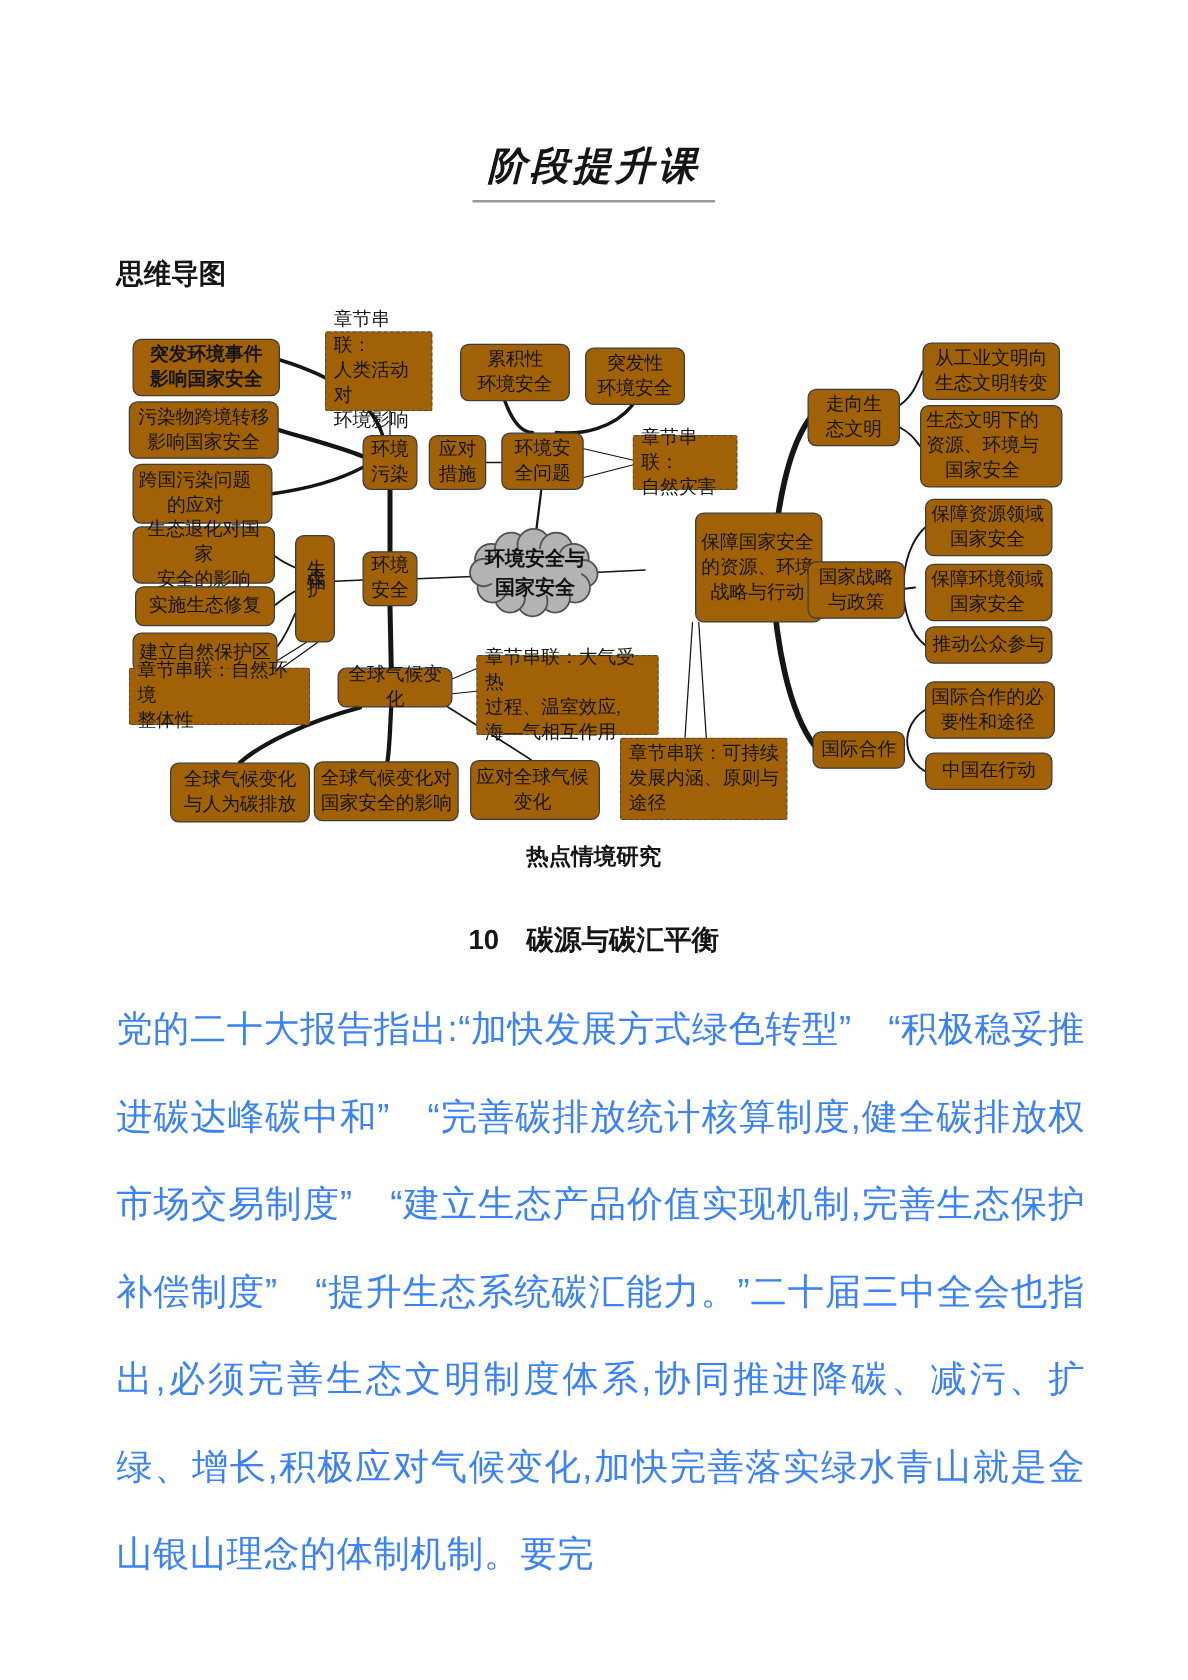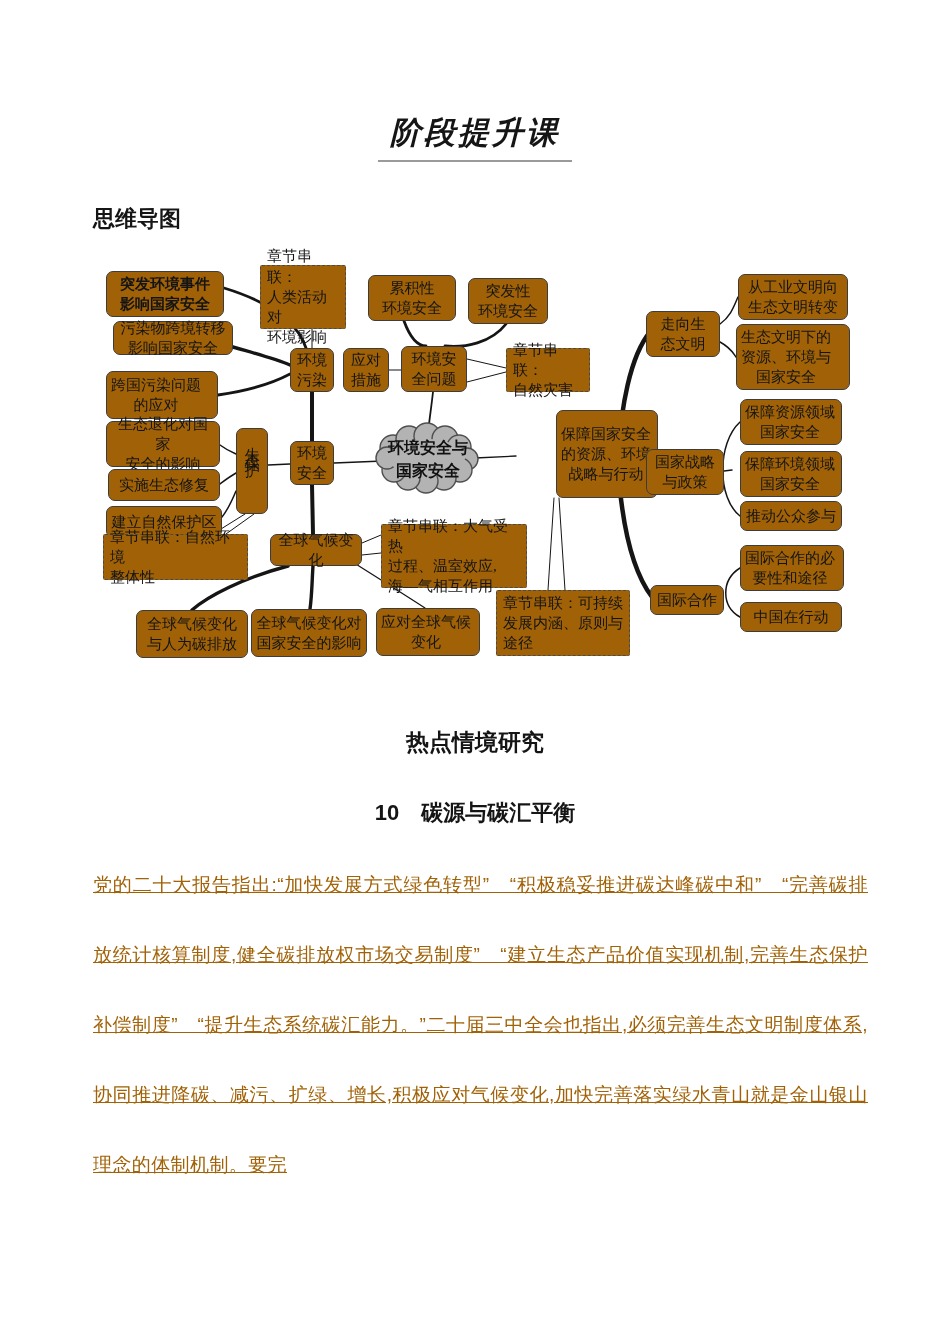--- a/index.html
+++ b/index.html
@@ -16,31 +16,31 @@
     font-size:31px; font-weight:bold; font-style:italic;
     letter-spacing:3px; color:#151515;
     padding:0 12px 6px 12px;
     border-bottom:2px solid #9a9a9a;
   }
   .section-label {
     margin:42px 0 0 93px;
     font-size:22px; font-weight:600; color:#151515;
   }
   .hotspot-heading {
-    margin-top:54px; text-align:center;
-    font-size:23px; font-weight:bold; color:#151515;
+    text-align:center;
+    font-size:18px; font-weight:bold; color:#151515;
   }
   .topic-heading {
     margin-top:40px; text-align:center;
     font-size:22px; font-weight:600; color:#151515;
   }
   .body-paragraph {
     width:775px; margin:22px 82px 0 93px;
-    font-size:19px; line-height:70px; letter-spacing:0.4px;
-    text-align:justify; text-justify:inter-ideograph; color:#a16207;text-decoration:underline;
+    font-size:29px; line-height:70px; letter-spacing:0.4px;
+    text-align:justify; text-justify:inter-ideograph; color:#3b82f6;
   }
   
   .mindmap {
     position:relative; width:790px; height:415px;
     margin:24px 0 0 93px;
     font-family:"Liberation Serif","DejaVu Serif",serif;
   }
   .mindmap svg.connectors { position:absolute; left:0; top:0; z-index:0; }
   .mbox, .dash {
     position:absolute; z-index:2;
@@ -140,21 +140,21 @@
       <circle cx="333" cy="223" r="12"></circle>
         <circle cx="315" cy="220" r="12"></circle>
       <circle cx="301" cy="212" r="12"></circle>
         <circle cx="294" cy="200" r="11"></circle>
     </g>
     <ellipse cx="334" cy="200" rx="38" ry="19" fill="#b3b3b3" stroke="none"></ellipse>
   </svg>
 
   <div class="mbox" style="left:13px;top:13px;width:118px;height:46px;font-weight:bold;">突发环境事件
 影响国家安全</div>
-  <div class="mbox" style="left:20px;top:63px;width:120px;height:34px;">污染物跨境转移
+  <div class="mbox" style="left:10px;top:63px;width:120px;height:46px;">污染物跨境转移
 影响国家安全</div>
   <div class="mbox ta-left" style="left:13px;top:113px;width:112px;height:48px;">跨国污染问题
 的应对</div>
   <div class="dash" style="left:167px;top:7px;width:86px;height:64px;">章节串联：
 人类活动对
 环境影响</div>
   <div class="mbox" style="left:197px;top:90px;width:44px;height:44px;">环境
 污染</div>
 
   <div class="mbox" style="left:275px;top:17px;width:88px;height:46px;">累积性

